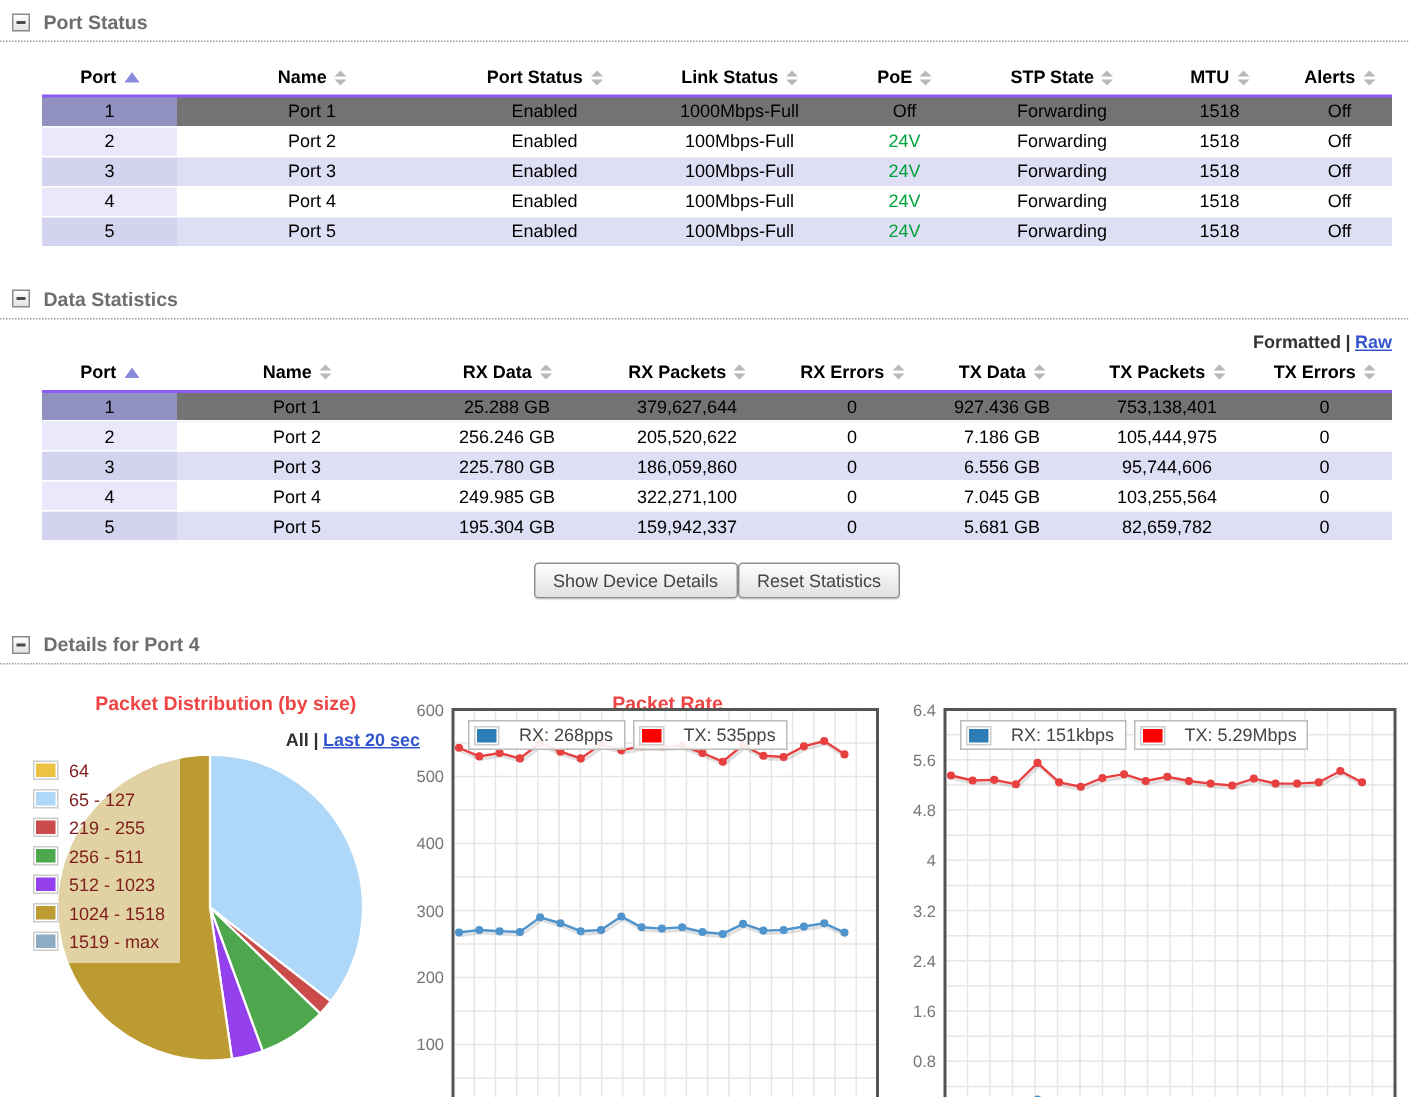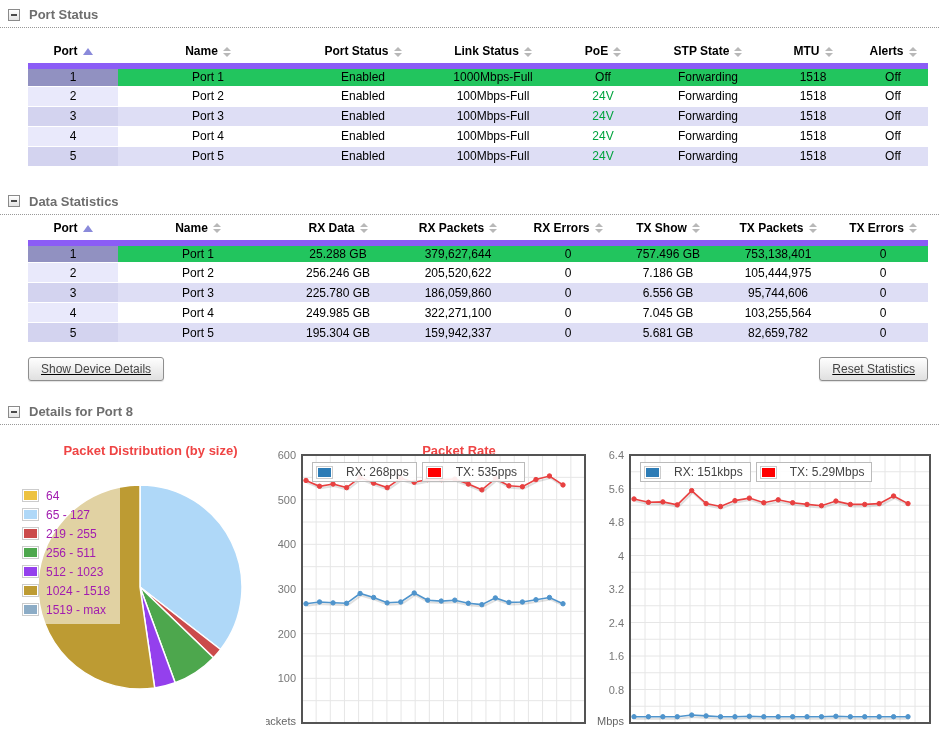--- a/index.html
+++ b/index.html
@@ -27,31 +27,31 @@
     content: ""; position: absolute; left: 2px; right: 2px; top: 4px;
     height: 2px; background: #4a4a4a;
   }
   .section-title { font-weight: bold; font-size: 13px; color: #6e6e6e; }
 
   
   .tbl-wrap { margin: 12px 0 0 28px; width: 900px; }
   table { border-collapse: collapse; width: 900px; table-layout: fixed; }
   th {
     font-weight: bold; text-align: center; padding: 4px 2px 5px 2px;
-    border-bottom: 6px solid #8b5cf6; white-space: nowrap; cursor: pointer;
+    border-bottom: 2px solid #8b5cf6; white-space: nowrap; cursor: pointer;
   }
   td {
     text-align: center; height: 20px; padding: 0 2px;
     border-bottom: 1px solid #fff; white-space: nowrap;
   }
   tr.row-even td { background: #ffffff; }
   tr.row-even td:first-child { background: #e9e9fb; }
   tr.row-odd td { background: #dedef5; }
   tr.row-odd td:first-child { background: #d3d3ef; }
-  tr.row-selected td { background: #22c55e; }
+  tr.row-selected td { background: #737373; }
   tr.row-selected td:first-child { background: #9191c1; }
   .poe-on { color: #00a33e; }
 
   .sort-icons { display: inline-block; vertical-align: middle; margin-left: 5px; }
   .sort-icons .up {
     width: 0; height: 0; border-left: 4px solid transparent;
     border-right: 4px solid transparent; border-bottom: 4px solid #b8b8b8;
   }
   .sort-icons .down {
     width: 0; height: 0; border-left: 4px solid transparent;
@@ -63,45 +63,45 @@
     width: 0; height: 0; border-left: 5px solid transparent;
     border-right: 5px solid transparent; border-bottom: 7px solid #8a8ada;
   }
 
   
   .view-toggle { width: 900px; margin: 8px 0 2px 28px; text-align: right; font-weight: bold; }
   .view-toggle .sep { color: #333; margin: 0 3px; }
   a.lnk { color: #3355cc; text-decoration: underline; font-weight: bold; cursor: pointer; }
   .plain-current { color: #333; font-weight: bold; }
 
-  .btn-row { width: 900px; margin: 14px 0 16px 28px; display: flex; justify-content: space-between; text-decoration: underline; }
+  .btn-row { width: 900px; margin: 14px 0 16px 28px; display: flex; justify-content: center; }
   button.ui-btn {
     font-family: "Liberation Sans", sans-serif; font-size: 12px; color: #444;
     border: 1px solid #8e8e8e; border-radius: 3px;
     background: linear-gradient(#fefefe, #e0e0e0);
     padding: 4px 12px; cursor: pointer; box-shadow: 0 1px 1px rgba(0,0,0,0.12);
   }
 
   
   #charts-area { position: relative; height: 302px; margin-top: 10px; }
   .chart-title { position: absolute; font-weight: bold; font-size: 13px; color: #ef4444; text-align: center; }
   #pie-title   { left: 8px;   width: 285px; top: 8px; }
-  #pr-title    { left: 314px; width: 290px; top: 8px; }
+  #pr-title    { left: 300px; width: 290px; top: 8px; }
   #tp-title    { left: 612px; width: 302px; top: 8px; }
   #pie-range   { position: absolute; left: 8px; width: 272px; top: 33px; text-align: right; font-weight: bold; }
   #pie-range .sep { color: #333; margin: 0 3px; }
   #pie-svg     { position: absolute; left: 8px; top: 44px; }
   #pie-legend  {
     position: absolute; left: 16px; top: 46px;
     background: rgba(255,255,255,0.55); padding: 5px 10px 5px 6px;
   }
   .pie-leg-item { display: flex; align-items: center; height: 19px; }
   .swatch-outer { border: 1px solid #ccc; background: #fff; padding: 1px; margin-right: 7px; flex: 0 0 auto; }
   .swatch-inner { width: 13px; height: 9px; }
-  .leg-label { color: #a21caf; }
+  .leg-label { color: #7f1d1d; }
 
   #pr-svg { position: absolute; left: 266px; top: 16px; }
   #tp-svg { position: absolute; left: 594px; top: 16px; }
   .line-legend {
     position: absolute; display: flex; gap: 5px;
   }
   #pr-legend { left: 312px; top: 27px; }
   #tp-legend { left: 640px; top: 27px; text-align: right; }
   .line-leg-item {
     display: flex; align-items: center;
@@ -197,52 +197,55 @@
             <td>Off</td>
           </tr>
         </tbody>
       </table>
   </div>
 
   <div class="section-hdr" style="margin-top:20px">
     <span class="collapse-box"></span>
     <span class="section-title">Data Statistics</span>
   </div>
+  <div class="view-toggle">
+    <span class="plain-current">Formatted</span><span class="sep">|</span><a class="lnk">Raw</a>
+  </div>
   <div class="tbl-wrap" style="margin-top:2px">
     <table id="tbl-port-statistics">
         <colgroup>
           <col style="width: 90px;">
           <col style="width: 160px;">
           <col style="width: 120px;">
           <col style="width: 120px;">
           <col style="width: 100px;">
           <col style="width: 100px;">
           <col style="width: 120px;">
           <col style="width: 90px;">
         </colgroup>
         <thead>
           <tr>
             <th><span>Port</span><span class="sort-asc"></span></th>
             <th><span>Name</span><span class="sort-icons"><div class="up"></div><div class="down"></div></span></th>
             <th><span>RX Data</span><span class="sort-icons"><div class="up"></div><div class="down"></div></span></th>
             <th><span>RX Packets</span><span class="sort-icons"><div class="up"></div><div class="down"></div></span></th>
             <th><span>RX Errors</span><span class="sort-icons"><div class="up"></div><div class="down"></div></span></th>
-            <th><span>TX Show</span><span class="sort-icons"><div class="up"></div><div class="down"></div></span></th>
+            <th><span>TX Data</span><span class="sort-icons"><div class="up"></div><div class="down"></div></span></th>
             <th><span>TX Packets</span><span class="sort-icons"><div class="up"></div><div class="down"></div></span></th>
             <th><span>TX Errors</span><span class="sort-icons"><div class="up"></div><div class="down"></div></span></th>
           </tr>
         </thead>
         <tbody>
           <tr class="row-selected">
             <td>1</td>
             <td>Port 1</td>
             <td>25.288 GB</td>
             <td>379,627,644</td>
             <td>0</td>
-            <td>757.496 GB</td>
+            <td>927.436 GB</td>
             <td>753,138,401</td>
             <td>0</td>
           </tr>
           <tr class="row-even">
             <td>2</td>
             <td>Port 2</td>
             <td>256.246 GB</td>
             <td>205,520,622</td>
             <td>0</td>
             <td>7.186 GB</td>
@@ -283,25 +286,28 @@
       </table>
   </div>
 
   <div class="btn-row">
     <button class="ui-btn">Show Device Details</button>
     <button class="ui-btn">Reset Statistics</button>
   </div>
 
   <div class="section-hdr">
     <span class="collapse-box"></span>
-    <span class="section-title">Details for Port 8</span>
+    <span class="section-title">Details for Port 4</span>
   </div>
 
   <div id="charts-area">
     <div class="chart-title" id="pie-title">Packet Distribution (by size)</div>
+    <div id="pie-range">
+      <span class="plain-current">All</span><span class="sep">|</span><a class="lnk">Last 20 sec</a>
+    </div>
     <svg id="pie-svg" width="280" height="218">
         <path d="M132,108 L132.00,6.00 A102,102 0 0 1 212.60,170.52 Z" fill="#AFD8F8" stroke="#fff" stroke-width="1.5"></path>
         <path d="M132,108 L212.60,170.52 A102,102 0 0 1 205.47,178.75 Z" fill="#CB4B4B" stroke="#fff" stroke-width="1.5"></path>
         <path d="M132,108 L205.47,178.75 A102,102 0 0 1 167.15,203.75 Z" fill="#4DA74D" stroke="#fff" stroke-width="1.5"></path>
         <path d="M132,108 L167.15,203.75 A102,102 0 0 1 146.69,208.94 Z" fill="#9440ED" stroke="#fff" stroke-width="1.5"></path>
         <path d="M132,108 L146.69,208.94 A102,102 0 1 1 132.00,6.00 Z" fill="#BD9B33" stroke="#fff" stroke-width="1.5"></path>
       </svg>
     <div id="pie-legend">
         <div class="pie-leg-item">
           <div class="swatch-outer">

